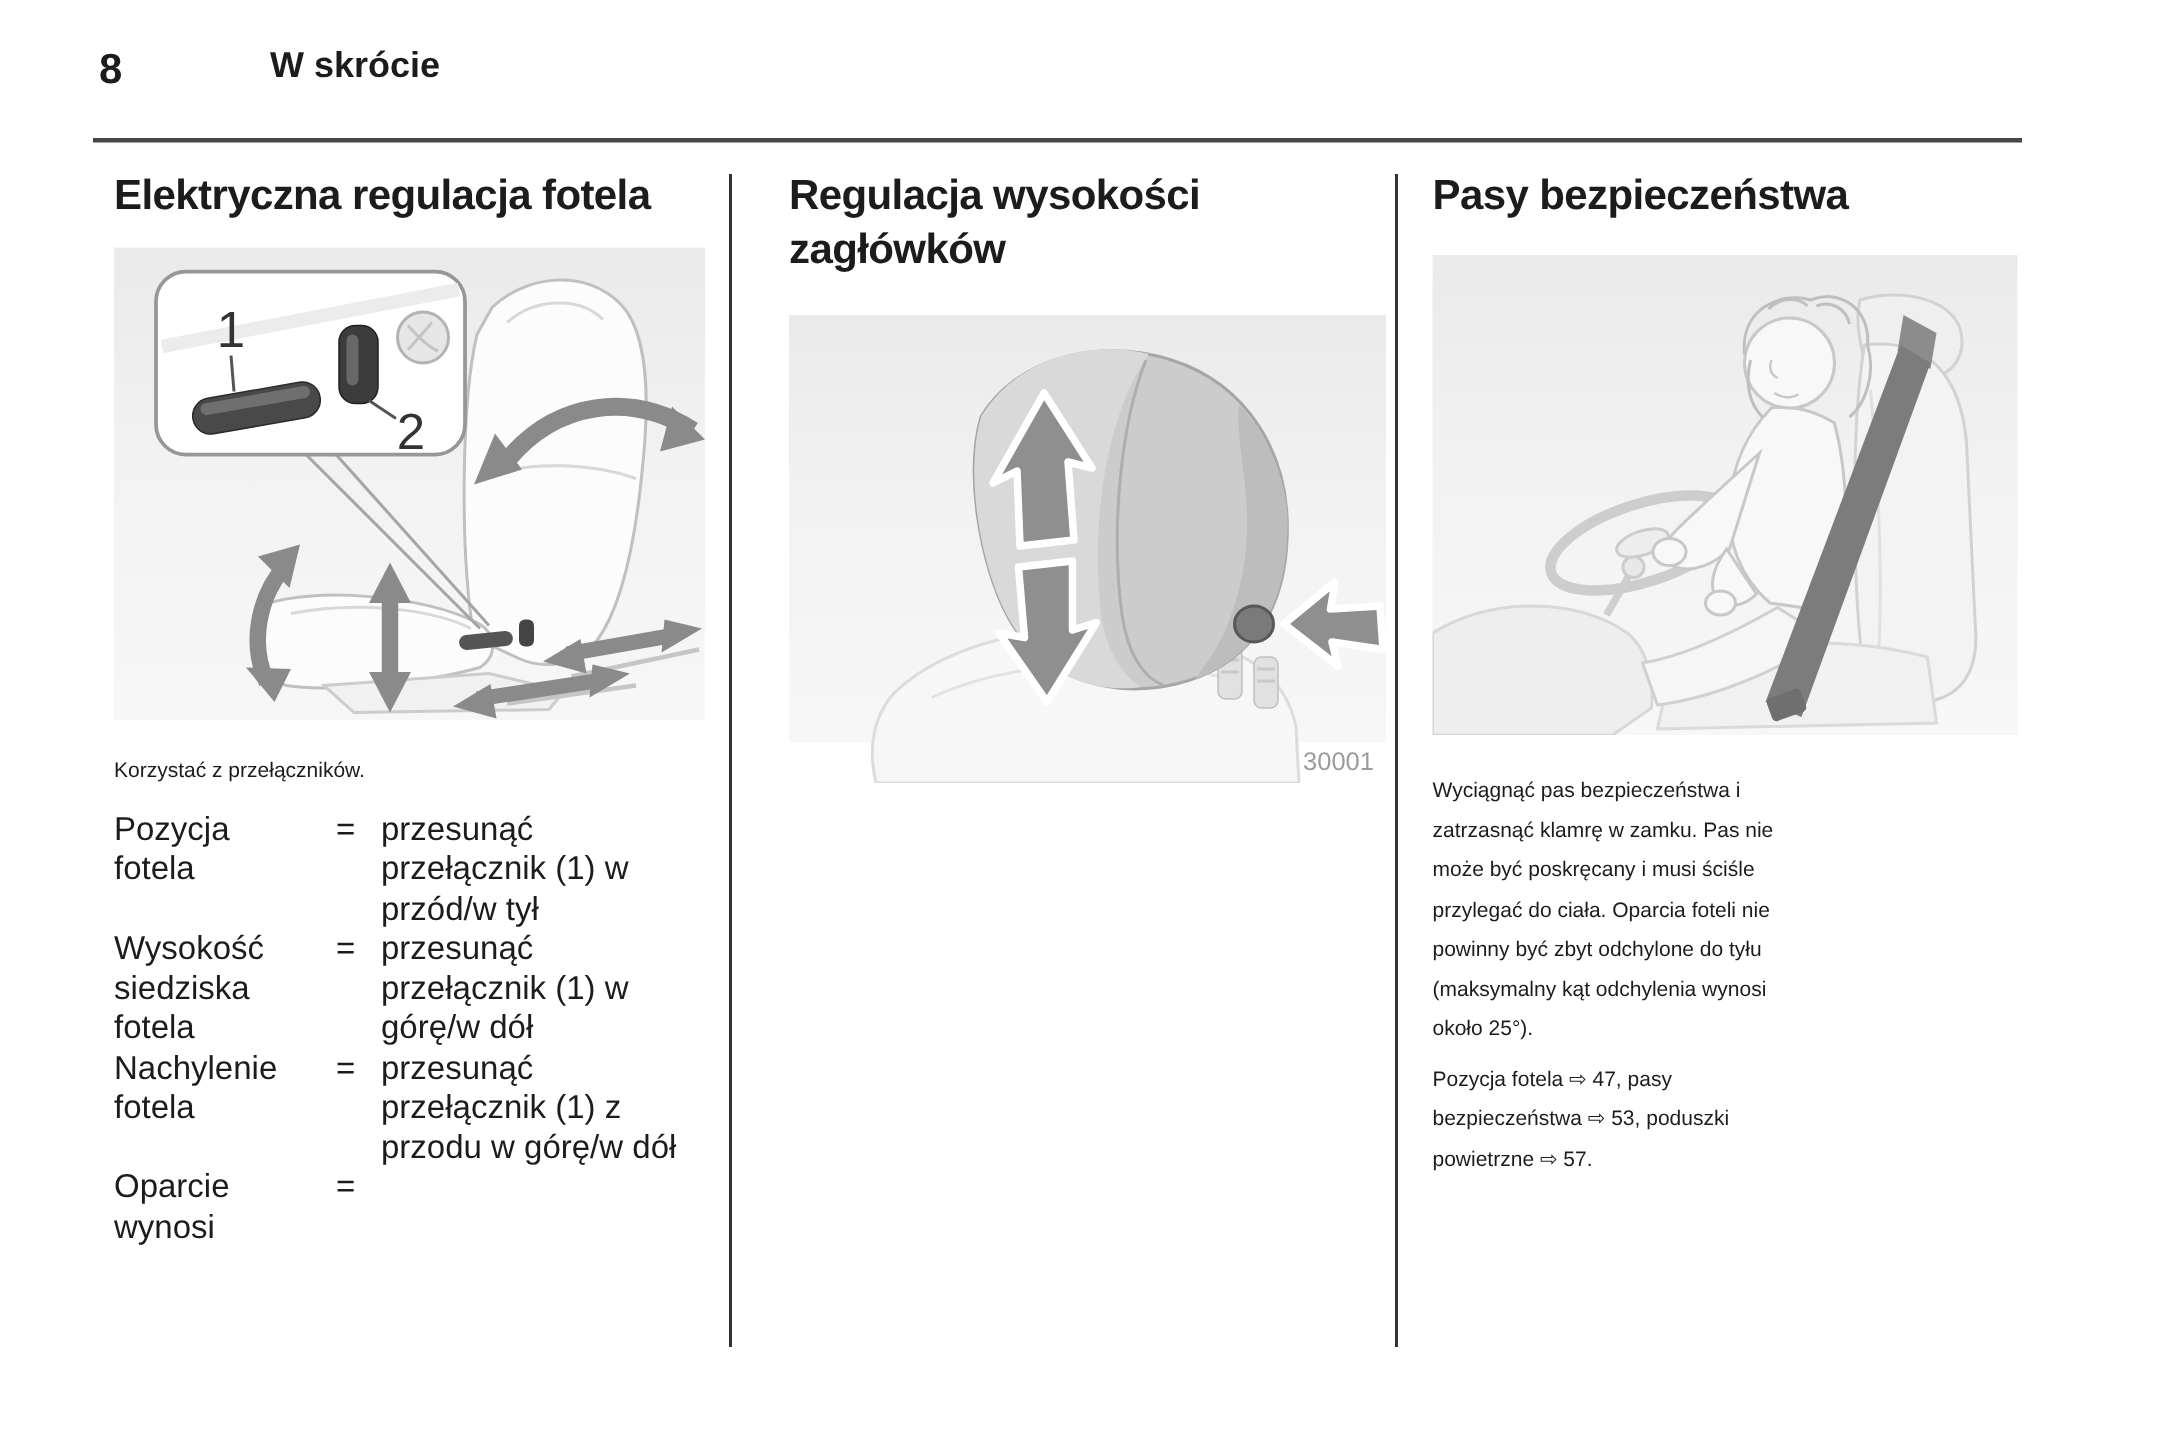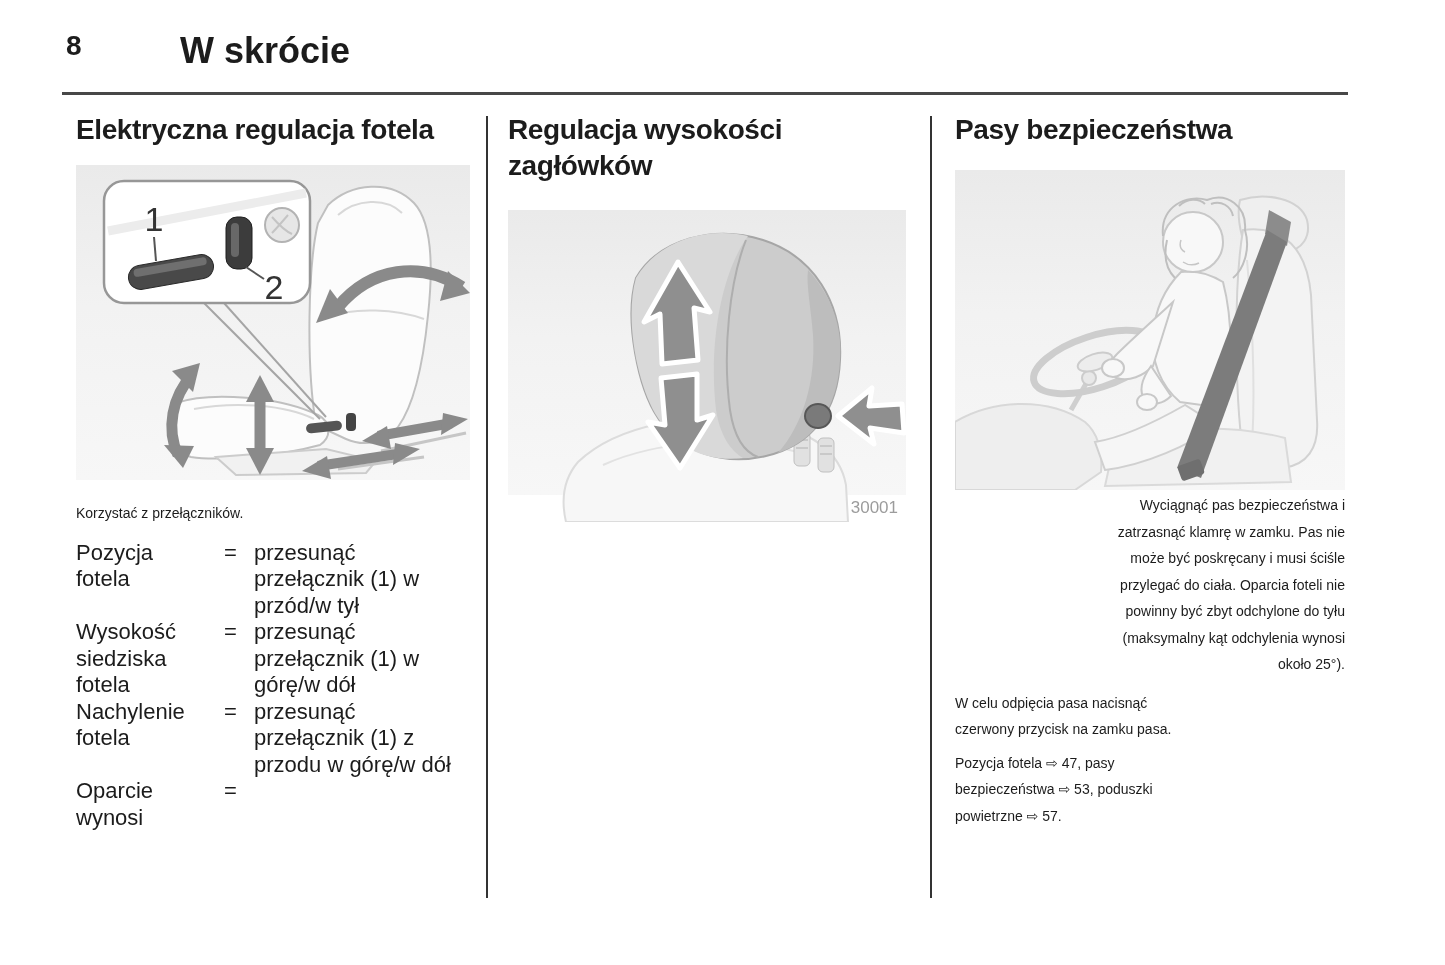--- a/index.html
+++ b/index.html
@@ -1,47 +1,47 @@
 <!DOCTYPE html>
 <html><head>
 <meta charset="utf-8">
 <style>
   html,body { margin:0; padding:0; background:#ffffff; }
   .page {
     position:relative; width:1445px; height:965px; background:#ffffff;
     font-family:"Liberation Sans", sans-serif; color:#1c1c1c; overflow:hidden;
   }
   .pagenum { position:absolute; left:66px; top:30px; font-size:28px; font-weight:bold; }
-  .chapter { position:absolute; left:180px; top:30px; font-size:36px; font-weight:bold; }
+  .chapter { position:absolute; left:180px; top:30px; font-size:24px; font-weight:bold; }
   .rule { position:absolute; left:62px; top:92px; width:1286px; height:3px; background:#474747; }
   .divider { position:absolute; top:116px; height:782px; width:2px; background:#333333; }
   .d1 { left:486px; } .d2 { left:930px; }
   .col { position:absolute; top:112px; }
   .col1 { left:76px; width:394px; }
-  .col2 { left:508px; width:398px; }
+  .col2 { left:526px; width:398px; }
   .col3 { left:955px; width:390px; }
   h2 {
     margin:0; font-size:28px; font-weight:bold; line-height:36px;
     letter-spacing:-0.4px; white-space:pre-line;
   }
   .fig {
     position:relative; margin:0; width:100%;
     background:linear-gradient(180deg,#eaeaea 0%,#f2f2f2 45%,#f7f7f7 100%);
   }
   .fig1 { margin-top:17px; height:315px; }
   .fig2 { margin-top:26px; height:285px; }
   .fig3 { margin-top:22px; height:320px; }
   p { margin:0; font-size:14px; line-height:26.5px; white-space:pre-line; }
   .intro { margin-top:20px; }
   .defs { margin-top:13px; }
   .defrow { display:grid; grid-template-columns:148px 30px 1fr; font-size:22px; line-height:26.5px; }
   .defrow .term, .defrow .desc { white-space:pre-line; }
   .body-a { margin-top:26px; }
   .ref-a  { margin-top:13px; }
-  .body-b { margin-top:2px;text-align:right; }
+  .body-b { margin-top:23px; }
   .body-c { margin-top:12px; }
   .refs-b { margin-top:7px; }
   svg { display:block; }
   svg text { font-family:"Liberation Sans", sans-serif; }
 </style>
 </head>
 <body>
 
 <div class="page">
 
@@ -240,20 +240,18 @@
       </svg>
     </figure>
 
     <p class="body-b">Wyciągnąć pas bezpieczeństwa i
 zatrzasnąć klamrę w zamku. Pas nie
 może być poskręcany i musi ściśle
 przylegać do ciała. Oparcia foteli nie
 powinny być zbyt odchylone do tyłu
 (maksymalny kąt odchylenia wynosi
 około 25°).</p>
-    <p class="body-c">W celu odpięcia pasa nacisnąć
-czerwony przycisk na zamku pasa.</p>
     <p class="refs-b">Pozycja fotela ⇨ 47, pasy
 bezpieczeństwa ⇨ 53, poduszki
 powietrzne ⇨ 57.</p>
   </section>
 
 </div>
 
 </body></html>

